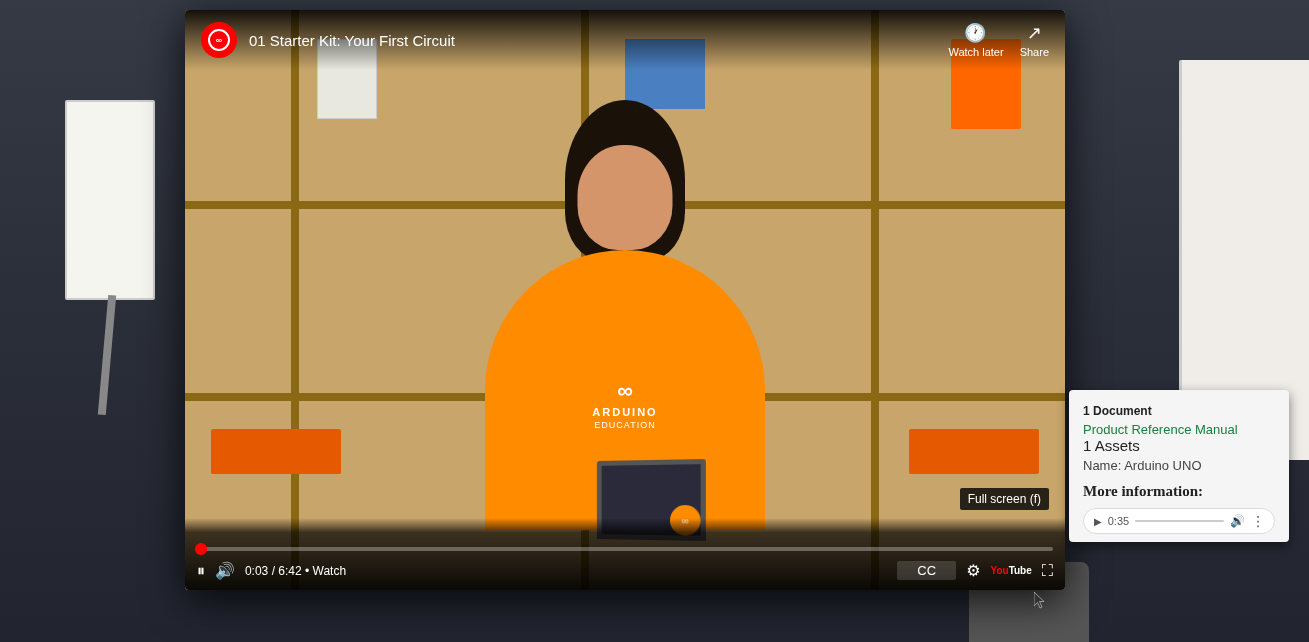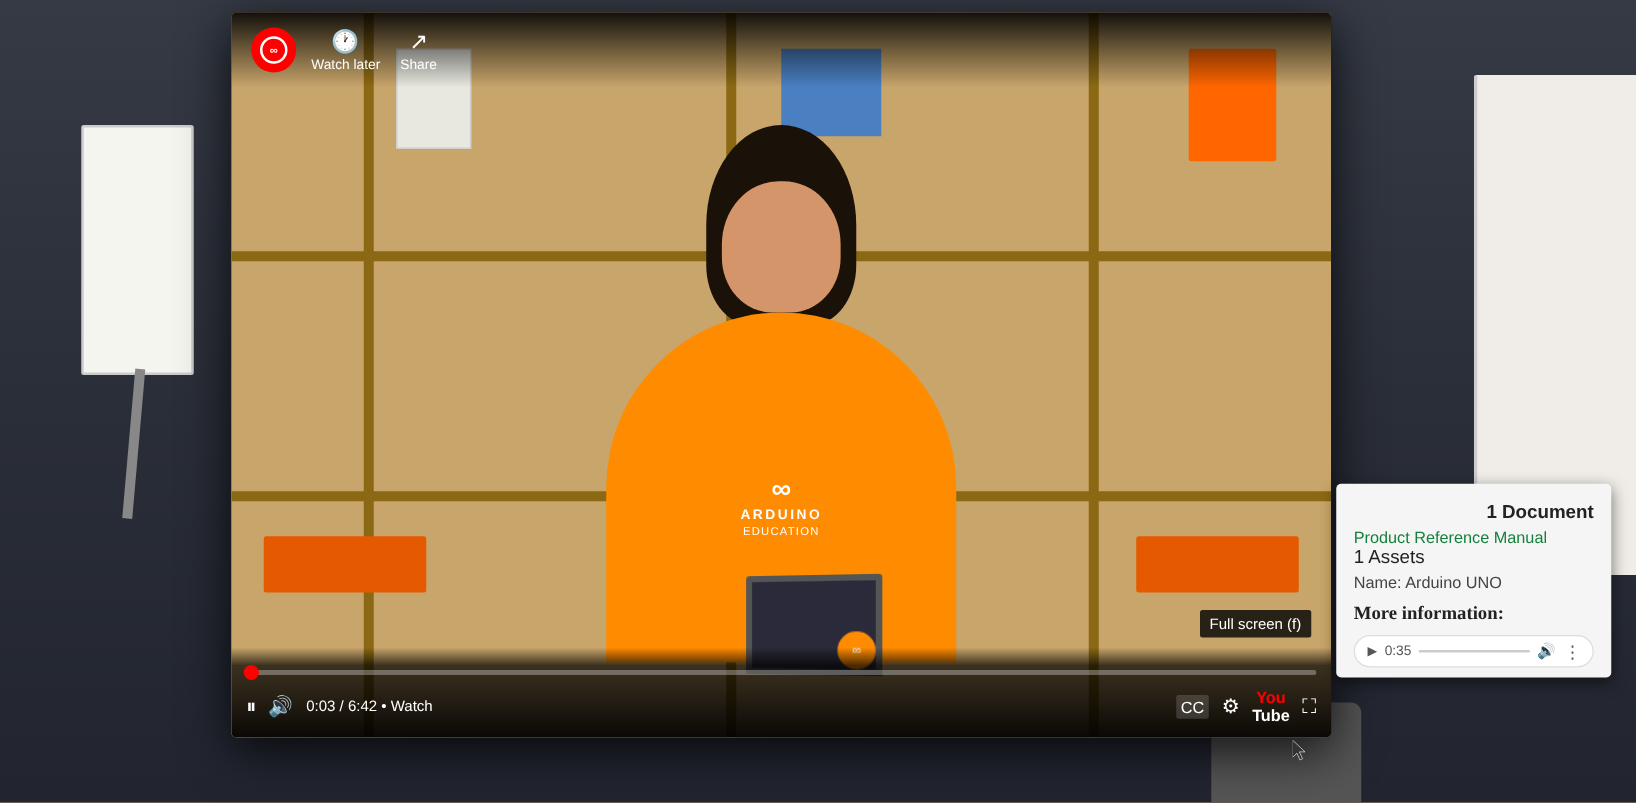--- a/index.html
+++ b/index.html
@@ -220,25 +220,24 @@
       bottom: 100px;
       width: 220px;
       background: #f5f5f5;
       border-radius: 4px;
       padding: 14px 14px 8px;
       box-shadow: 0 4px 12px rgba(0,0,0,0.5);
       z-index: 20;
     }
 
     .info-section-title {
-      font-size: 15px;
+      font-size: 12px;
       font-weight: 600;
       color: #222;
       margin-bottom: 4px;
-      text-align: right;
     }
 
     .info-link {
       color: #15803d;
       font-size: 13px;
       text-decoration: none;
       display: block;
     }
 
     .info-assets-title {
@@ -369,20 +368,21 @@
     </div>
   </div>
 
   <div class="yt-header">
 
     <div class="yt-logo">
       <div class="yt-logo-inner">
         <span style="color:white;font-size:9px;font-weight:bold;">∞</span>
       </div>
     </div>
+    <span class="yt-title">01 Starter Kit: Your First Circuit</span>
     <div class="yt-header-actions">
       <div class="yt-action-btn">
         <span class="yt-action-icon">🕐</span>
         <span>Watch later</span>
       </div>
       <div class="yt-action-btn">
         <span class="yt-action-icon">↗</span>
         <span>Share</span>
       </div>
     </div>
@@ -406,27 +406,27 @@
       </div>
       <div class="time-display">
         <span>0:03</span>
         <span> / </span>
         <span>6:42</span>
         <span> • </span>
         <span>Watch</span>
       </div>
       <div class="ctrl-spacer"></div>
 
-      <div class="ctrl-btn" style="font-size:13px;background:rgba(255,255,255,0.15);padding:2px 4px;border-radius:2px;">
+      <div class="ctrl-btn" style="font-size:13px;background:rgba(255,255,255,0.15);padding:2px 20px;border-radius:2px;">
         <span>CC</span>
       </div>
       <div class="ctrl-btn">
         <span>⚙</span>
       </div>
-      <div class="ctrl-btn" style="font-size:13px;font-weight:bold;flex-direction:column;">
+      <div class="ctrl-btn" style="font-size:10px;font-weight:bold;">
         <span style="color:#ff0000;">You</span>
           <span>Tube</span>
       </div>
       <div class="ctrl-btn">
         <span>⛶</span>
       </div>
     </div>
   </div>
 </div>
 

